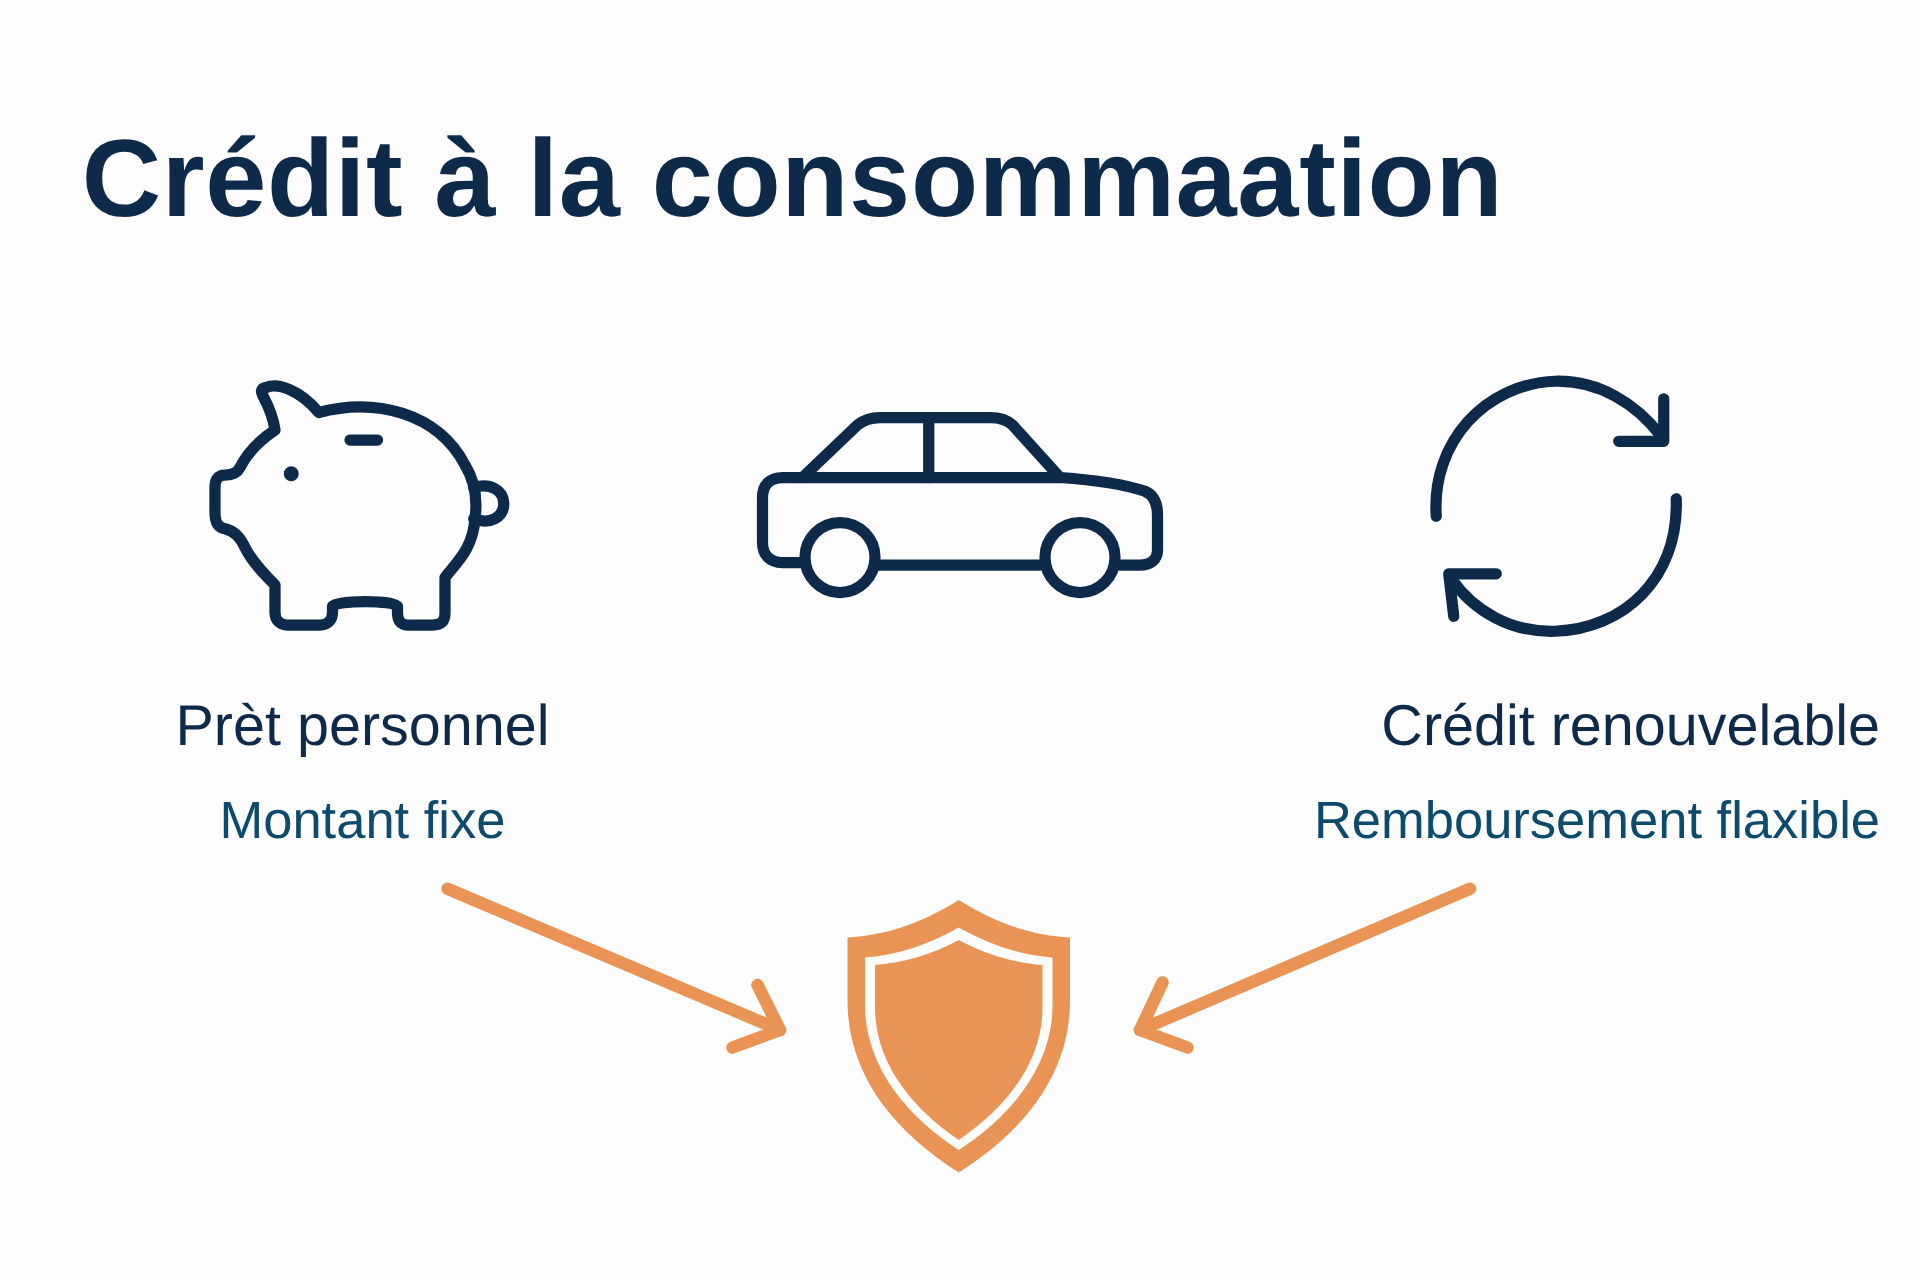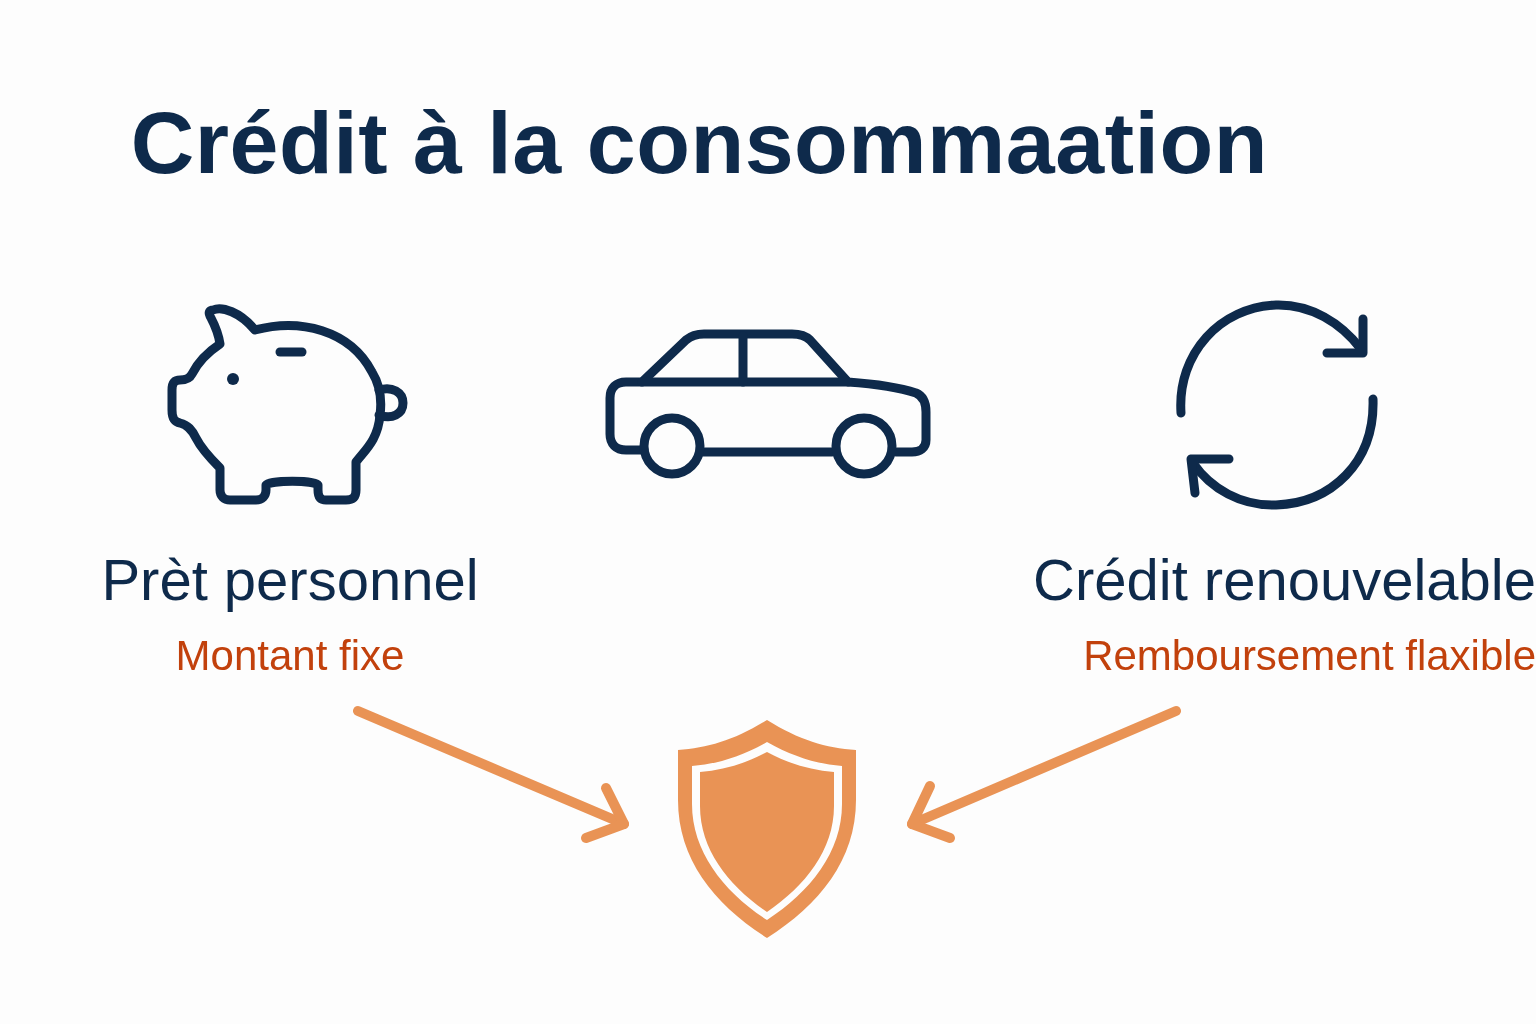--- a/index.html
+++ b/index.html
@@ -13,21 +13,21 @@
       position: relative;
       overflow: hidden;
       font-family: "Liberation Sans", "DejaVu Sans", sans-serif;
       color: #0e2a4b;
     }
     .title {
       position: absolute;
       left: 0;
       top: 88px;
       width: 1268px;
-      text-align: right;
+      text-align: center;
       font-size: 88px;
       font-weight: 700;
       letter-spacing: 0.5px;
       line-height: 110px;
       color: #0e2a4b;
       margin: 0;
     }
     .card {
       position: absolute;
       top: 290px;
@@ -38,40 +38,40 @@
       height: 230px;
       display: flex;
       align-items: center;
       justify-content: center;
     }
     .card .label {
       position: absolute;
       left: 0;
       width: 100%;
       top: 258px;
-      font-size: 58px;
+      font-size: 46px;
       font-weight: 400;
       line-height: 64px;
       color: #0e2a4b;
       white-space: nowrap;
     }
     .card .sublabel {
       position: absolute;
       left: 0;
       width: 100%;
       top: 338px;
       font-size: 42px;
       font-weight: 400;
       line-height: 56px;
-      color: #c2410c;
+      color: #0c4a6e;
       white-space: nowrap;
     }
     #card-1 { left: 30px; }
     #card-2 { left: 508px; }
-    #card-3 { left: 1016px; text-align: right; }
+    #card-3 { left: 984px; text-align: right; }
     svg { display: block; }
     .overlay {
       position: absolute;
       left: 0;
       top: 0;
     }
   </style>
 </head>
 <body>
 

